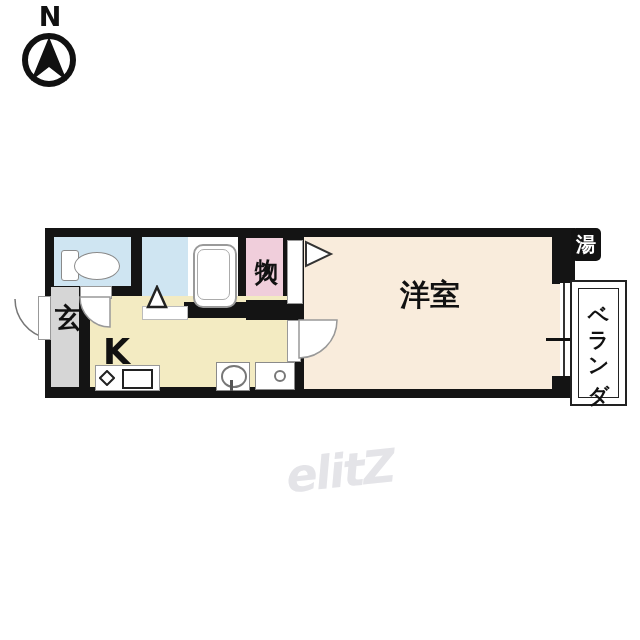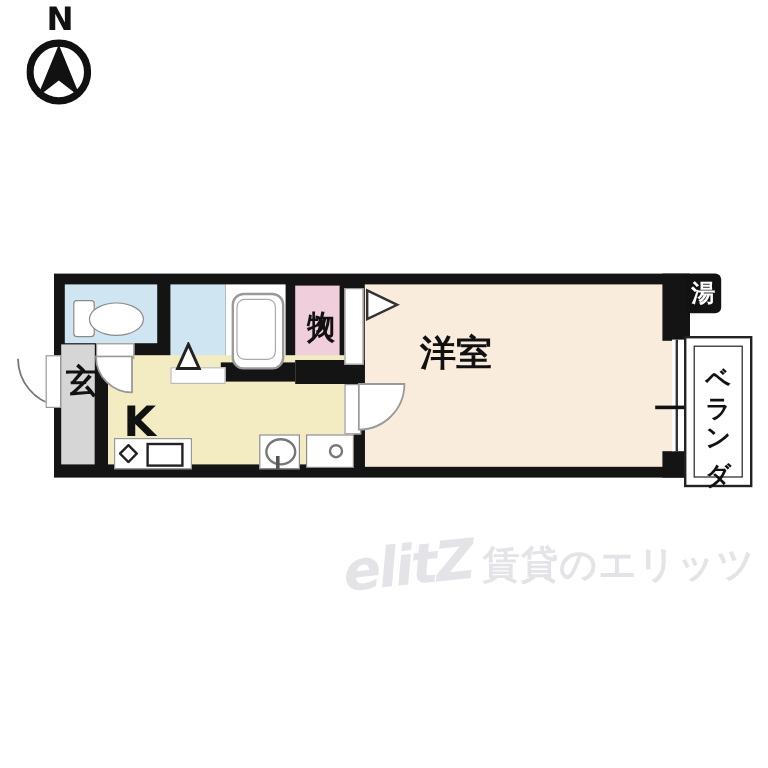--- a/index.html
+++ b/index.html
@@ -56,21 +56,21 @@
   .veranda{left:570px;top:280px;width:57px;height:126px;border:2px solid #222;background:#fff;
            display:flex;align-items:center;justify-content:center;box-sizing:border-box;}
   .veranda-in{width:41px;height:110px;border:1.5px solid #222;box-sizing:border-box;
            display:flex;align-items:center;justify-content:center;}
   .vtext{writing-mode:vertical-rl;text-orientation:upright;font-size:21px;font-weight:bold;color:#111;letter-spacing:2px;}
   
   .lbl{position:absolute;color:#111;font-weight:bold;}
   .lbl-ent{left:55px;top:300px;font-size:27px;}
   .lbl-k{left:103px;top:332px;font-size:35px;}
   .lbl-closet{left:250px;top:241px;font-size:23px;writing-mode:vertical-rl;text-orientation:upright;line-height:33px;letter-spacing:2px;}
-  .lbl-west{left:350px;top:278px;width:160px;font-size:30px;line-height:33px;}
+  .lbl-west{left:350px;top:278px;width:160px;text-align:center;font-size:30px;line-height:33px;}
   
   .watermark{left:286px;top:444px;display:flex;align-items:center;color:#e4e4e8;}
   .wm-logo{font-size:46px;font-weight:bold;font-style:italic;transform:rotate(-6deg);letter-spacing:-2px;}
   .wm-text{font-size:31px;font-weight:bold;margin-left:8px;letter-spacing:1px;}
   svg{display:block;}
 </style>
 </head>
 <body>
 
 <div class="abs compass">
@@ -158,14 +158,13 @@
 
 <div class="lbl lbl-ent">玄</div>
 <div class="lbl lbl-k">K</div>
 <div class="lbl lbl-closet">物入</div>
 <div class="lbl lbl-west">
   <span>洋室</span><br>
 </div>
 
 <div class="abs watermark">
   <span class="wm-logo">elitZ</span>
-  <span class="wm-text">賃貸のエリッツ</span>
 </div>
 
 </body></html>

